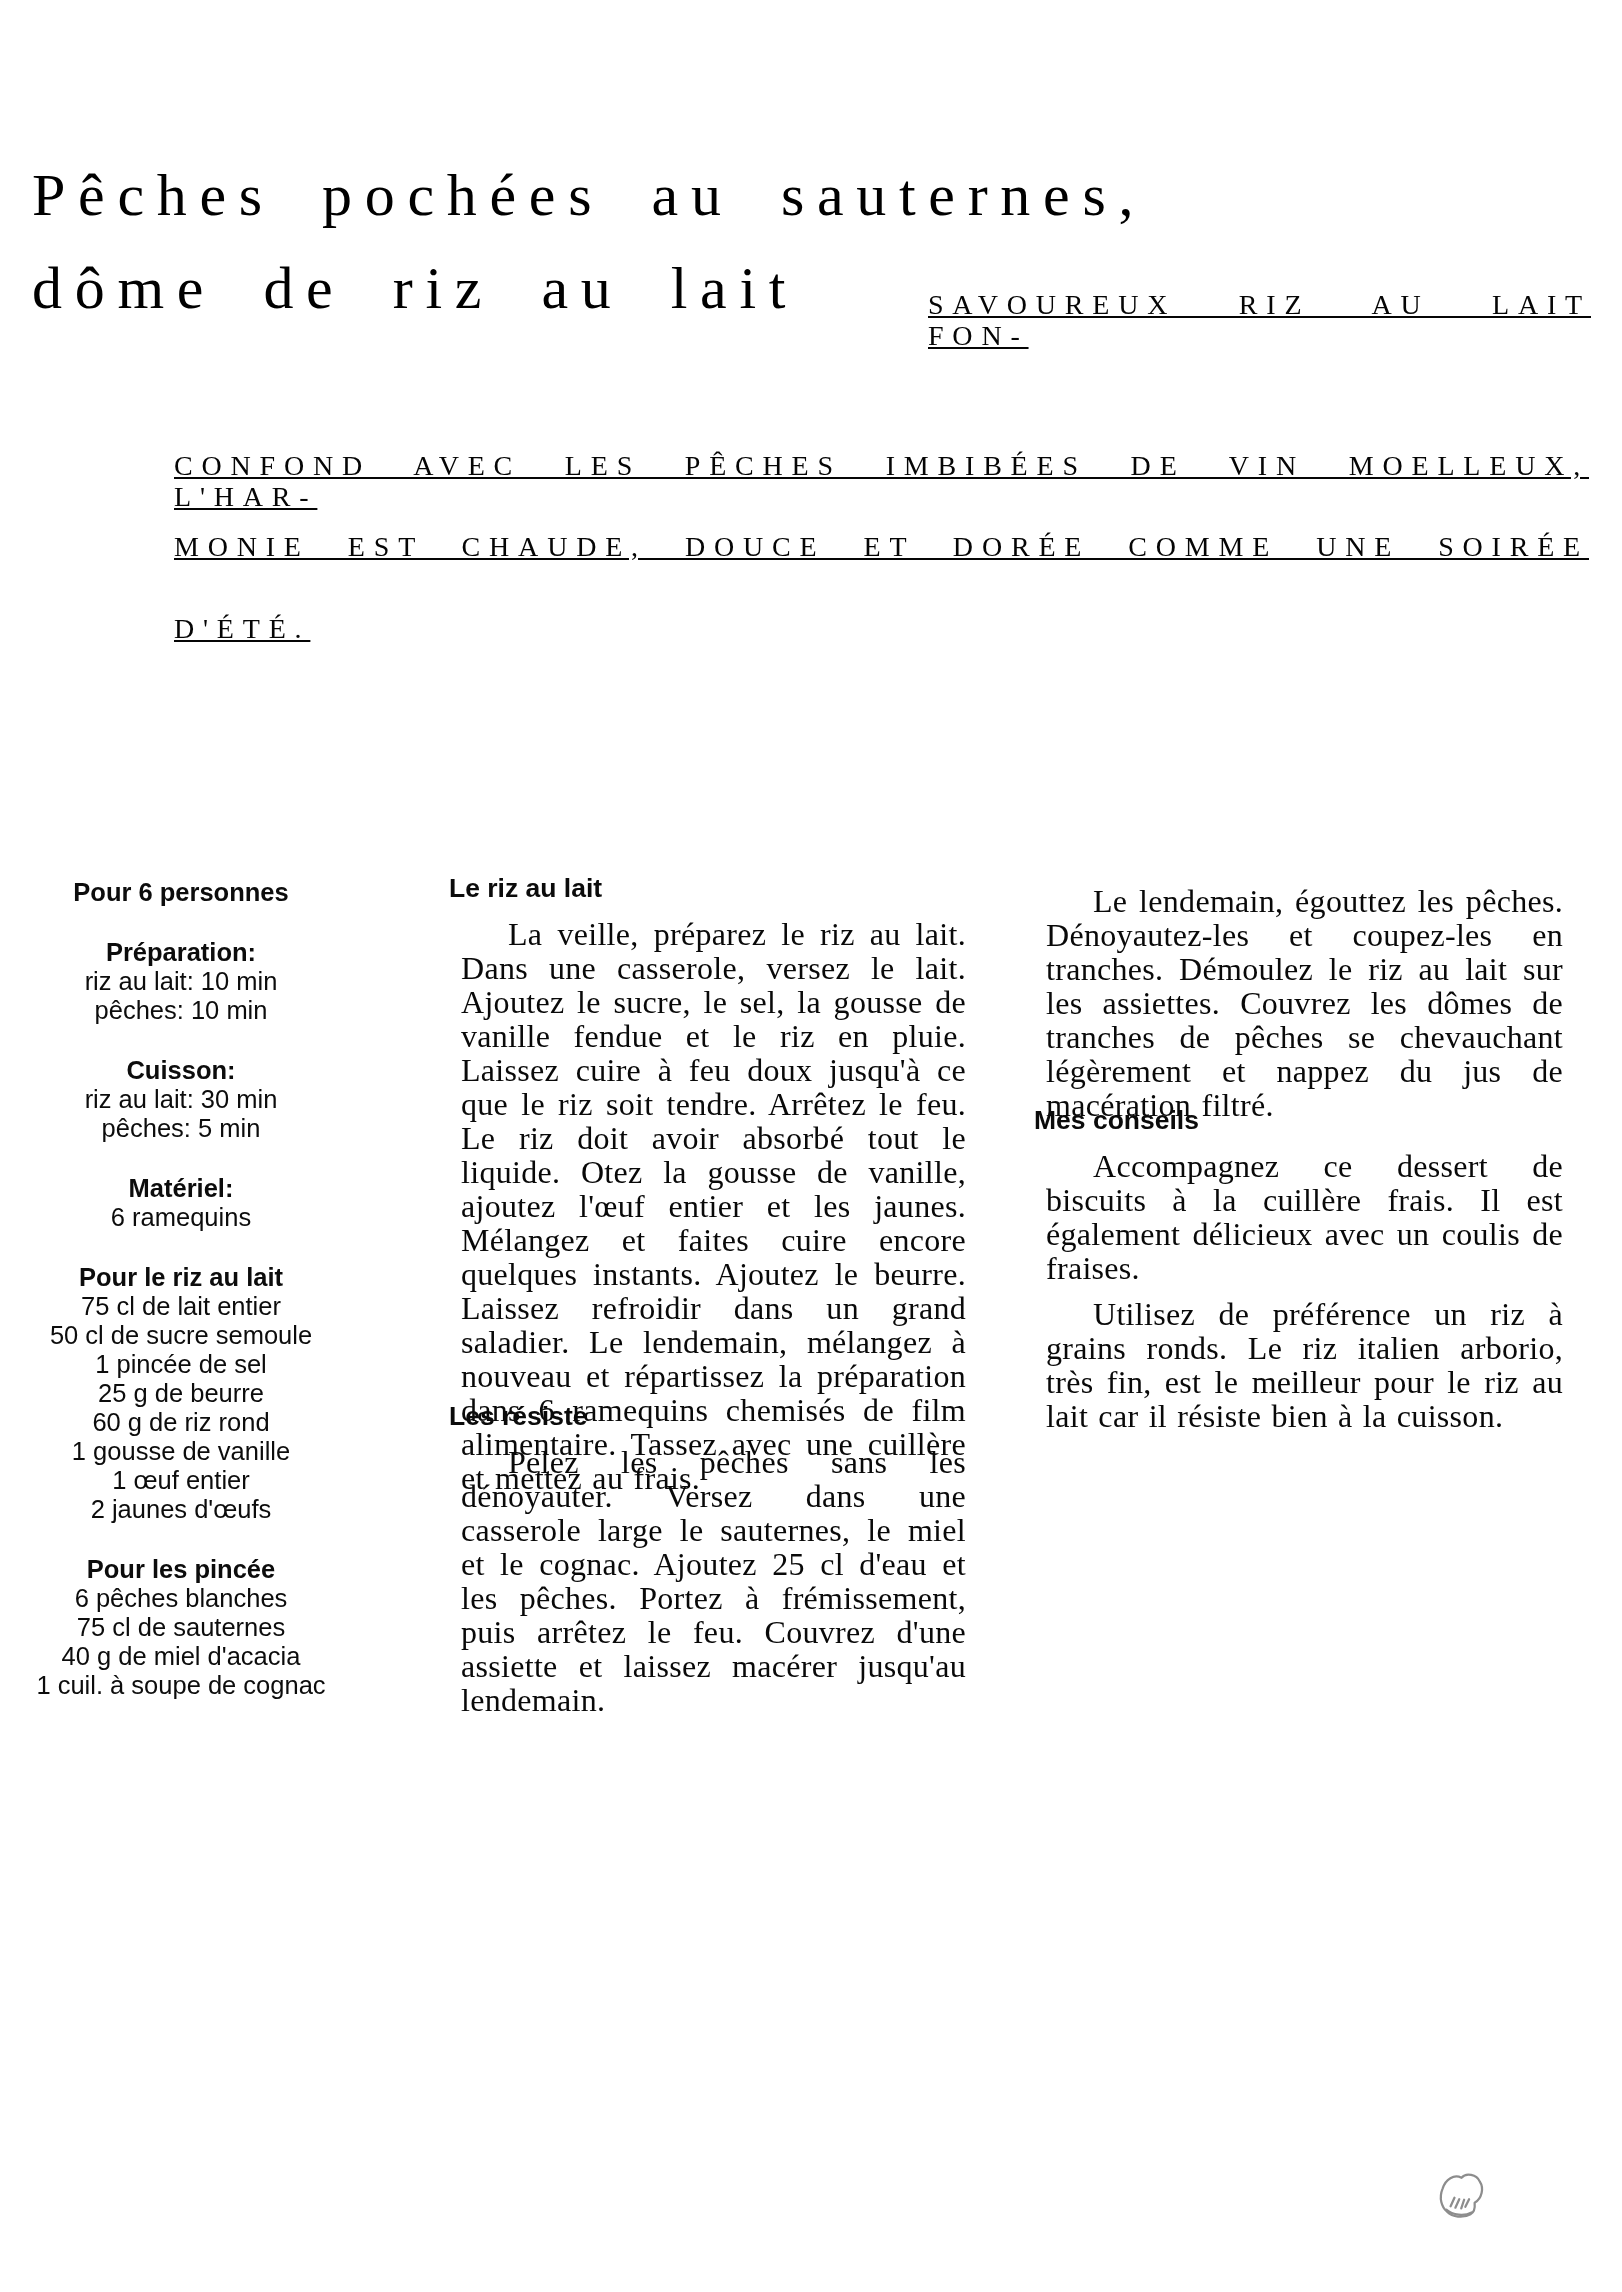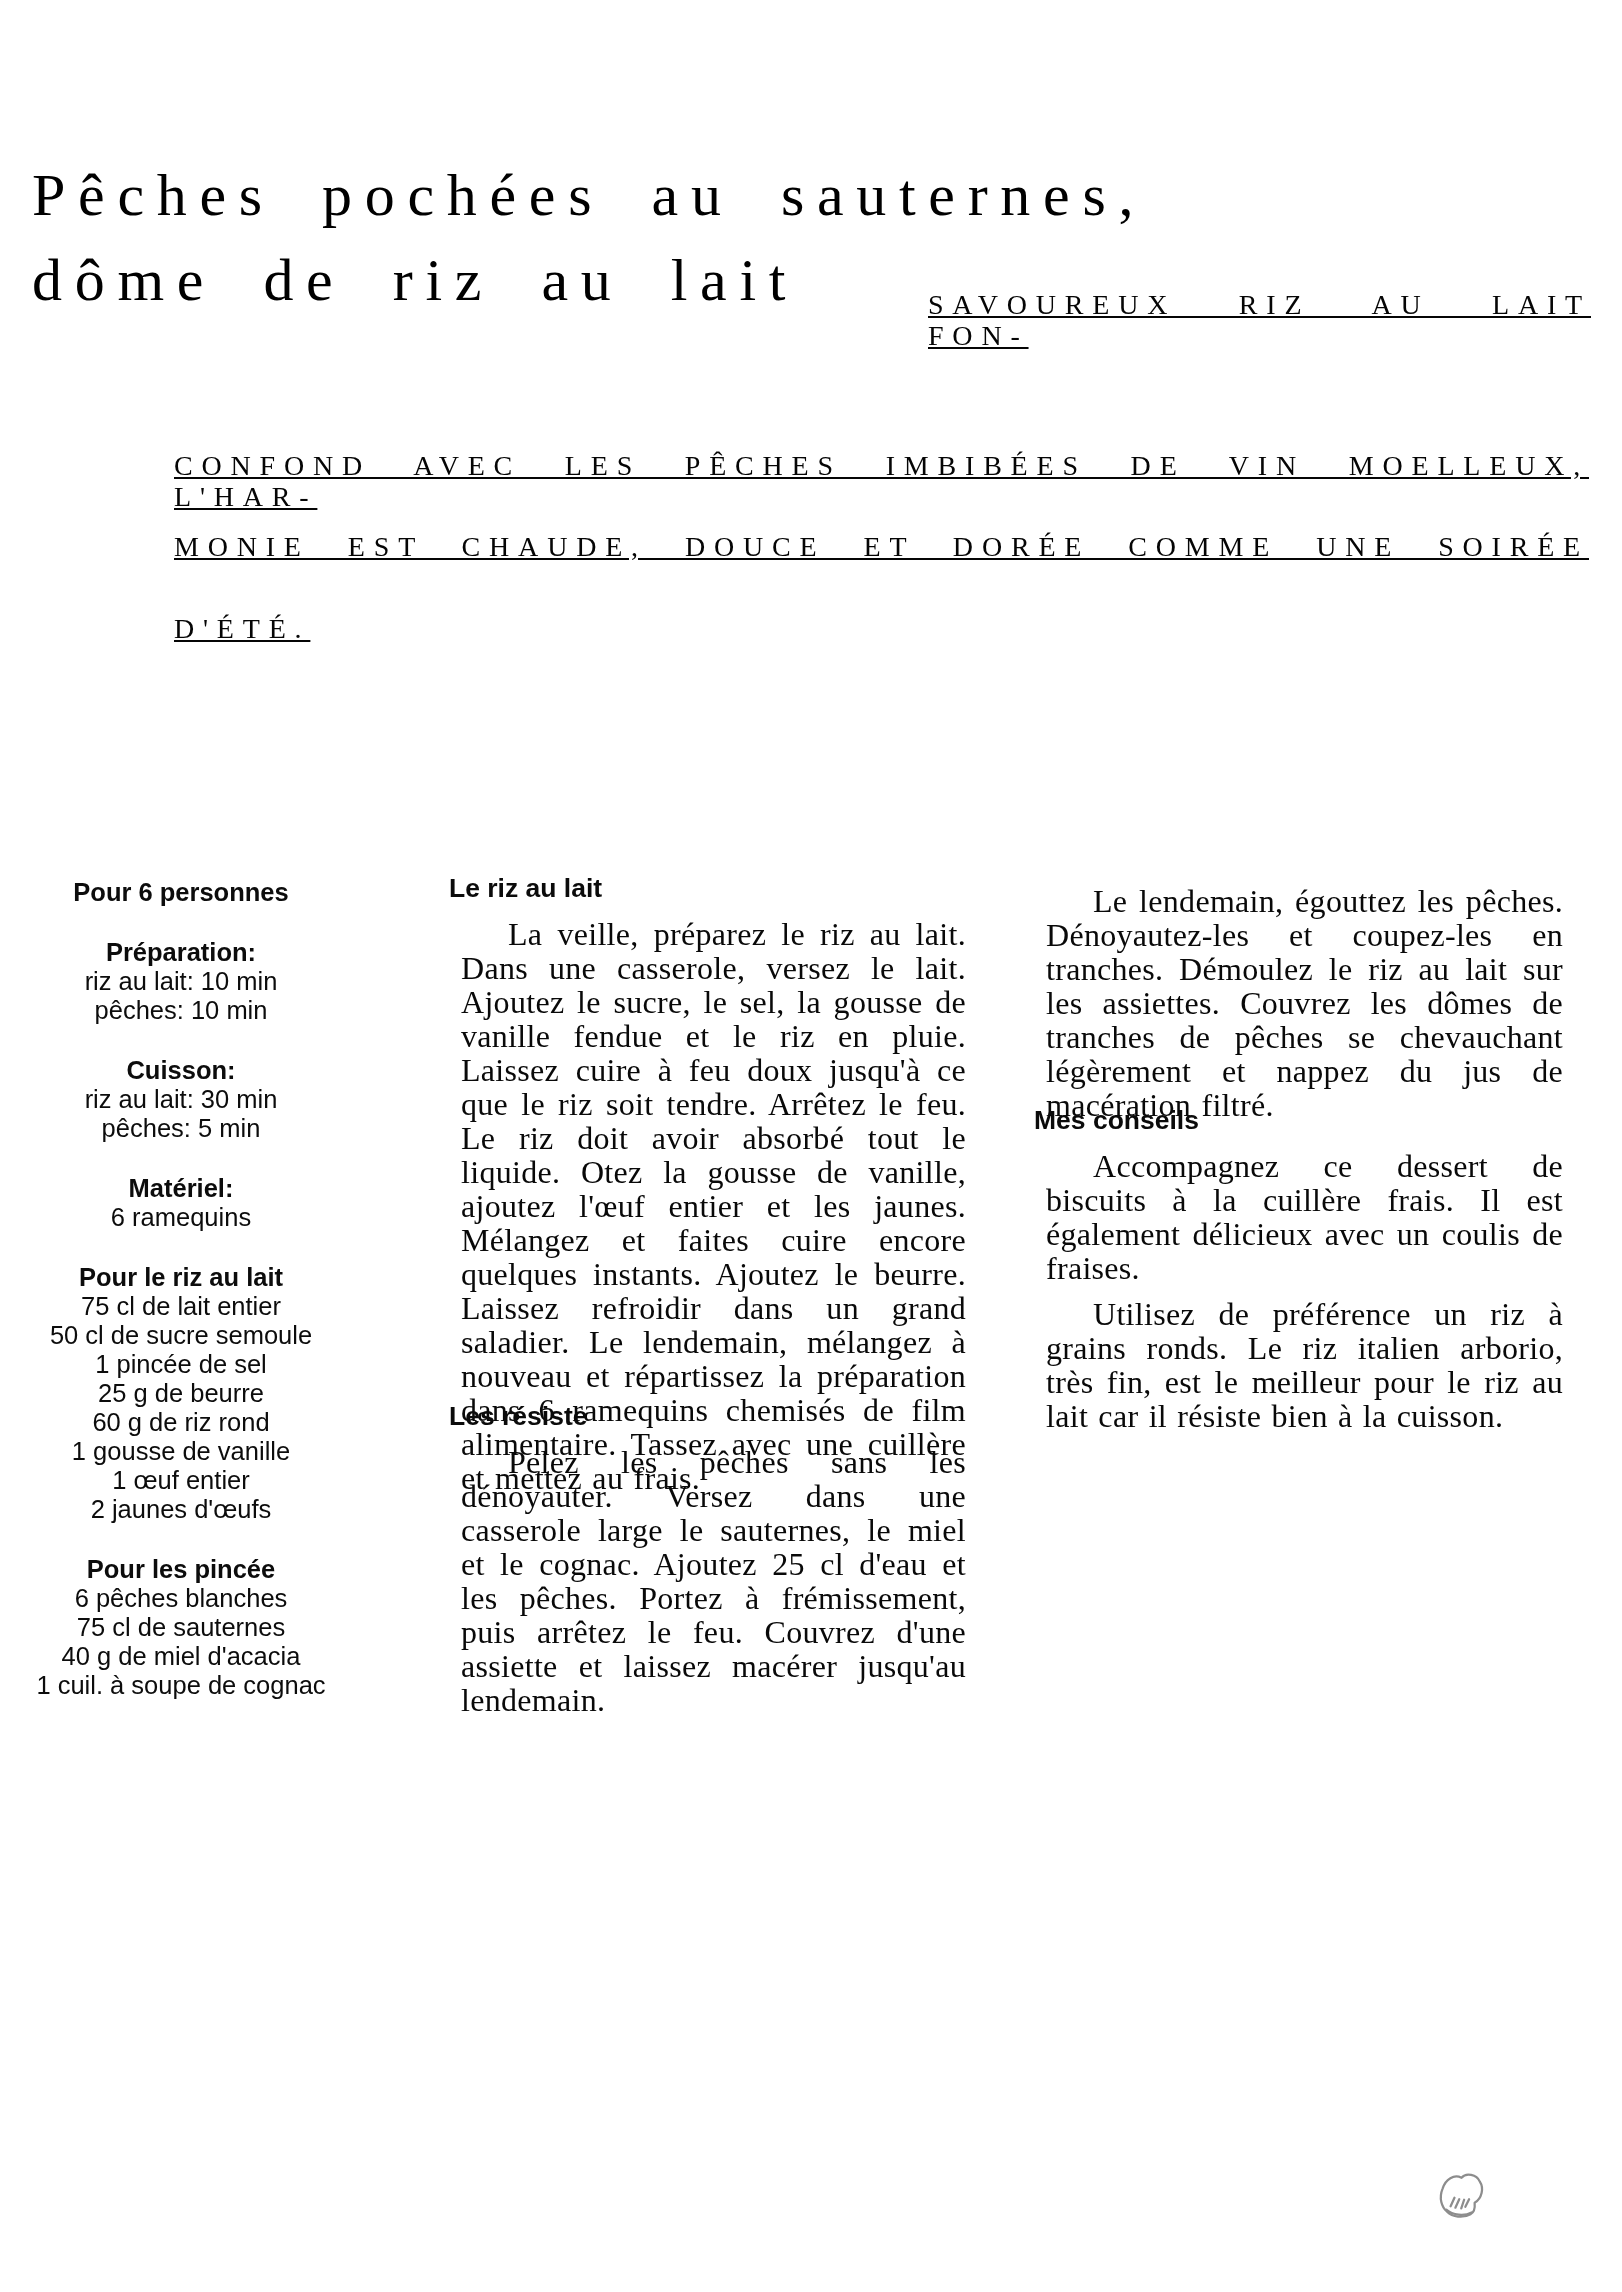--- a/index.html
+++ b/index.html
@@ -17,21 +17,21 @@
     font-family:"Liberation Serif","DejaVu Serif",serif;
     font-size:60px;
     line-height:1;
     font-weight:400;
     letter-spacing:12.7px;
     word-spacing:19.6px;
     white-space:nowrap;
     color:#000;
   }
   .title-line.l1{top:165px;left:32px;}
-  .title-line.l2{top:250px;left:32px;}
+  .title-line.l2{top:258px;left:32px;}
   
   .intro-line{
     position:absolute;
     font-family:"Liberation Serif","DejaVu Serif",serif;
     font-size:28px;
     line-height:1.1;
     letter-spacing:8.8px;
     word-spacing:13.7px;
     color:#050505;
     text-align:justify;

